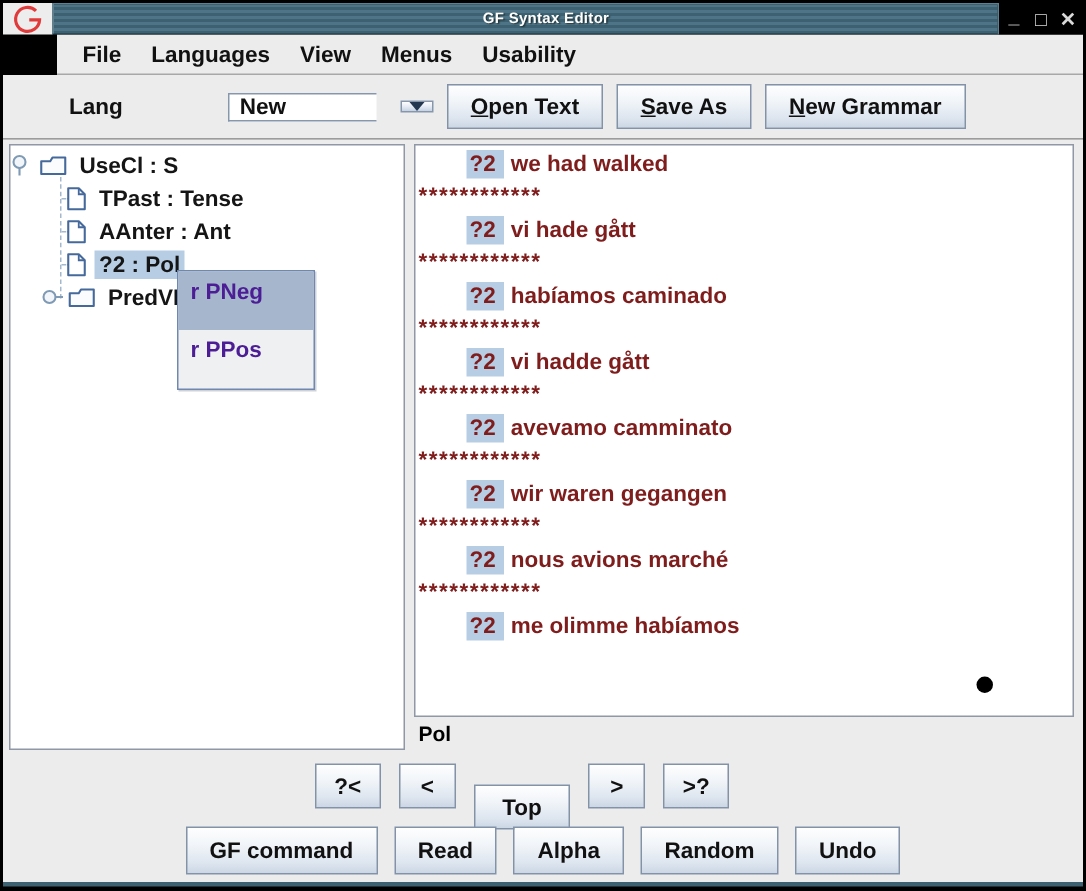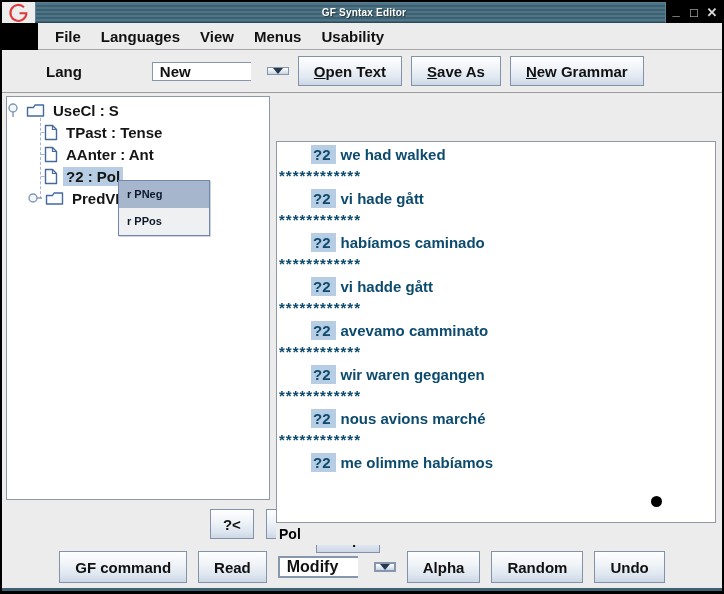--- a/index.html
+++ b/index.html
@@ -84,29 +84,29 @@
   .tree-lines { position:absolute; left:0; top:0; width:100%; height:100%; z-index:1; }
   .vline { position:absolute; left:33px; top:21px; height:81px; border-left:1px dashed #a3b8ce; }
   .hstub { position:absolute; left:34px; width:10px; border-top:1px dashed #a3b8ce; }
 
   
   .popup {
     position:absolute; left:111px; top:83px; width:92px; z-index:10;
     background:#eef0f2; border:1px solid #7087b0;
     box-shadow:1px 1px 0 rgba(60,70,90,.25);
   }
-  .popup-item { height:27px; line-height:27px; padding-left:8px; font-size:11px; font-weight:bold; color:#0f172a; }
+  .popup-item { height:39px; line-height:27px; padding-left:8px; font-size:15px; font-weight:bold; color:#4c1d95; }
   .popup-item.sel { background:#a6b7cd; }
 
   
   .right-stack { position:absolute; left:274px; top:3px; width:440px; }
   .text-panel {
     position:relative; width:440px; height:382px; background:#fff;
     border:1px solid #8f98a4; overflow:hidden;
-    font-size:15px; font-weight:bold; color:#0c4a6e; padding-top:2px;margin-top:45px;
+    font-size:15px; font-weight:bold; color:#7f1d1d; padding-top:2px;
   }
   .tline { height:22px; line-height:22px; padding-left:34px; white-space:pre; }
   .sline { height:22px; line-height:20px; padding-left:2px; letter-spacing:1px; white-space:pre; }
   .tok { background:#b6cde4; padding:1px 5px 1px 2px; }
   .ttext { margin-left:5px; }
   .bullet-dot { position:absolute; left:374px; top:354px; width:11px; height:11px; border-radius:50%; background:#000; }
 
   .pol-bar { height:22px; display:flex; align-items:center; padding-left:3px; background:#ececec; }
   .pol-text { font-size:14px; font-weight:bold; color:#000; }
 
@@ -276,25 +276,19 @@
     <button class="btn">?&lt;</button>
     <button class="btn">&lt;</button>
     <button class="btn btn-top">Top</button>
     <button class="btn">&gt;</button>
     <button class="btn">&gt;?</button>
   </div>
 
   <div class="action-row">
     <button class="btn">GF command</button>
     <button class="btn">Read</button>
-    <div class="combo modify-combo">
-      <div class="combo-value">Modify</div>
-      <div class="combo-arrow">
-        <span class="tri-down"></span>
-      </div>
-    </div>
     <button class="btn">Alpha</button>
     <button class="btn">Random</button>
     <button class="btn">Undo</button>
   </div>
 
   <div class="footer-strip"></div>
 </div>
 
 </body></html>

